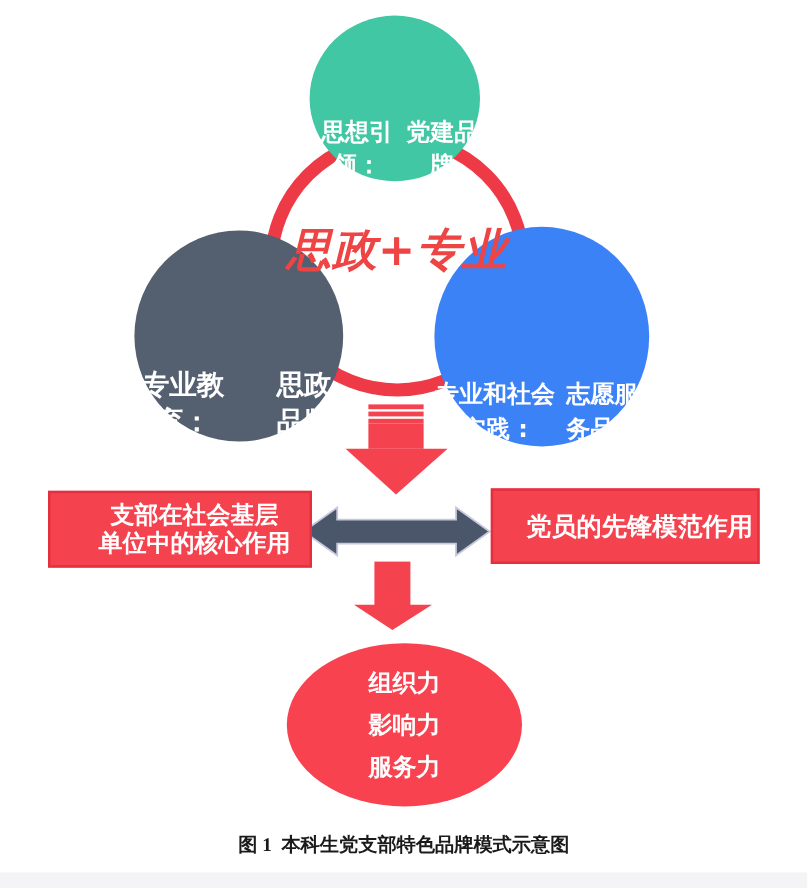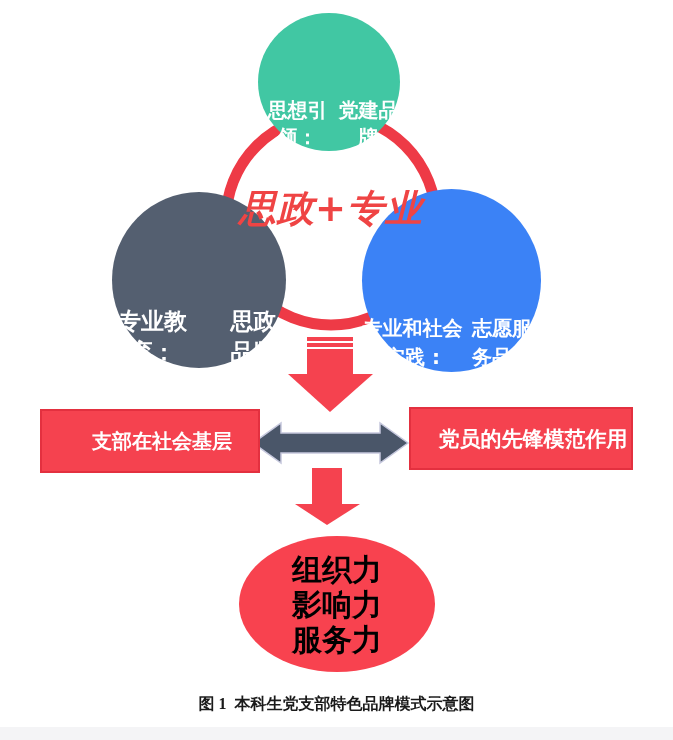--- a/index.html
+++ b/index.html
@@ -17,22 +17,22 @@
                 font-size:20px;line-height:29px;padding-top:14px;box-sizing:border-box;}
   .center-title{position:absolute;left:230px;top:184px;width:202px;text-align:center;
                 font-size:37px;font-weight:900;color:#ef4444;z-index:3;letter-spacing:1px;font-style:italic;}
   .rbox{position:absolute;background:#F5424F;border:2px solid #E3303F;box-sizing:border-box;
         color:#ffffff;font-weight:bold;display:flex;flex-direction:column;justify-content:center;
         align-items:center;text-align:center;z-index:2;padding-left:24px;}
   .rbox-left{left:40px;top:409px;width:220px;height:64px;font-size:20px;line-height:23px;}
   .rbox-right{left:409px;top:407px;width:224px;height:63px;font-size:21px;line-height:24px;}
   .rellipse{position:absolute;left:239px;top:536px;width:196px;height:136px;background:#F8424F;
             border-radius:50%;display:flex;flex-direction:column;justify-content:center;
-            align-items:center;text-align:center;color:#000000;font-weight:bold;
-            font-size:30px;line-height:35px;z-index:2;}
+            align-items:center;text-align:center;color:#ffffff;font-weight:bold;
+            font-size:20px;line-height:35px;z-index:2;}
   .caption{position:absolute;left:0;top:694px;width:673px;text-align:center;color:#1a1a1a;
            font-family:"Liberation Serif","DejaVu Serif",serif;font-weight:bold;
            font-size:16px;white-space:pre;z-index:2;}
   .bottom-strip{position:absolute;left:0;top:727px;width:673px;height:13px;background:#f4f4f6;z-index:2;}
 </style>
 </head>
 <body>
 
 <div class="stage">
 
@@ -69,20 +69,21 @@
 
   <div class="circle circle-right">
     <div>专业和社会实践 :</div>
     <div>志愿服务品牌</div>
   </div>
 
   <div class="center-title">思政+专业</div>
 
   <div class="rbox rbox-left">
     <div>支部在社会基层</div>
+    <div>单位中的核心作用</div>
   </div>
 
   <div class="rbox rbox-right">
     <div>党员的先锋模范作用</div>
   </div>
 
   <div class="rellipse">
     <div>组织力</div>
     <div>影响力</div>
     <div>服务力</div>

